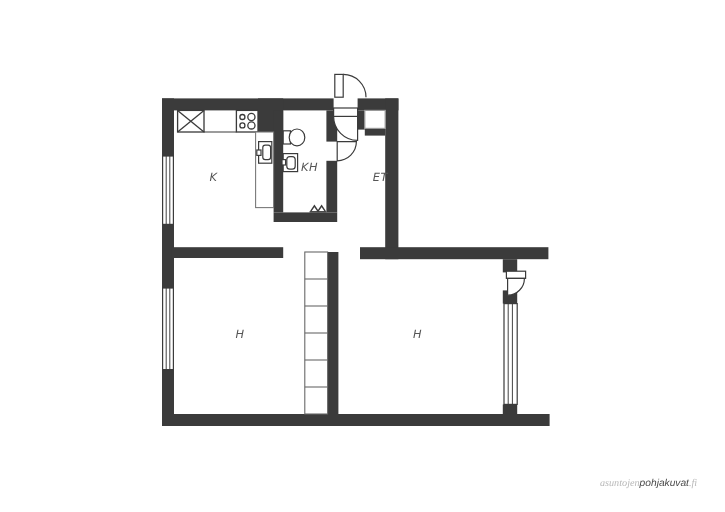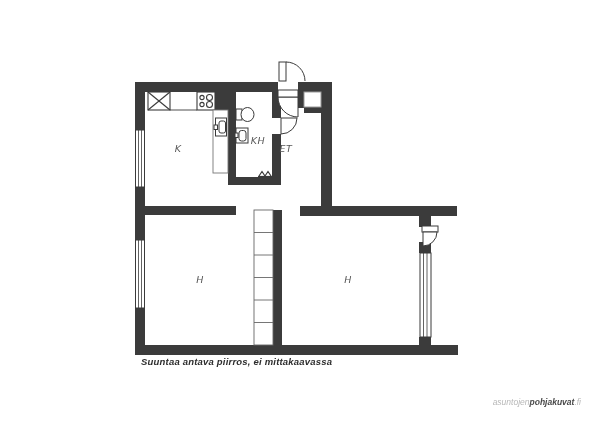--- a/index.html
+++ b/index.html
@@ -32,22 +32,22 @@
     white-space:nowrap;
   }
   .watermark{
     position:absolute;
     right:23px;top:397px;
     font-family:"Liberation Sans", sans-serif;
     font-style:italic;
     font-size:8.5px;
     white-space:nowrap;
   }
-  .wm-light{color:#b8b8b8;}
-  .wm-dark{color:#484848;font-weight:700;}
+  .wm-light{color:#b8b8b8;font-family:Liberation Serif, serif;}
+  .wm-dark{color:#484848;font-weight:400;}
 </style>
 </head>
 <body>
 
 <div id="canvas">
 
   <svg id="plan-svg" width="604" height="427" viewBox="0 0 604 427">
 
     <g fill="#3b3b3b">
       <rect x="135" y="82" width="143" height="10"></rect>
@@ -153,23 +153,22 @@
       <line x1="254" y1="232.5" x2="273" y2="232.5"></line>
       <line x1="254" y1="255" x2="273" y2="255"></line>
       <line x1="254" y1="277.5" x2="273" y2="277.5"></line>
       <line x1="254" y1="300" x2="273" y2="300"></line>
       <line x1="254" y1="322.5" x2="273" y2="322.5"></line>
     </g>
   </svg>
 
   <span class="room-label" style="left:178px;top:148px">K</span>
   <span class="room-label" style="left:258px;top:140px">KH</span>
-  <span class="room-label" style="left:286px;top:148px">ET</span>
+  <span class="room-label" style="left:317px;top:148px">ET</span>
   <span class="room-label" style="left:200px;top:279px">H</span>
   <span class="room-label" style="left:348px;top:279px">H</span>
 
-  <div class="caption">Suuntaa antava piirros, ei mittakaavassa</div>
 
   <div class="watermark">
     <span class="wm-light">asuntojen</span><span class="wm-dark">pohjakuvat</span><span class="wm-light">.fi</span>
   </div>
 
 </div>
 
 </body></html>

